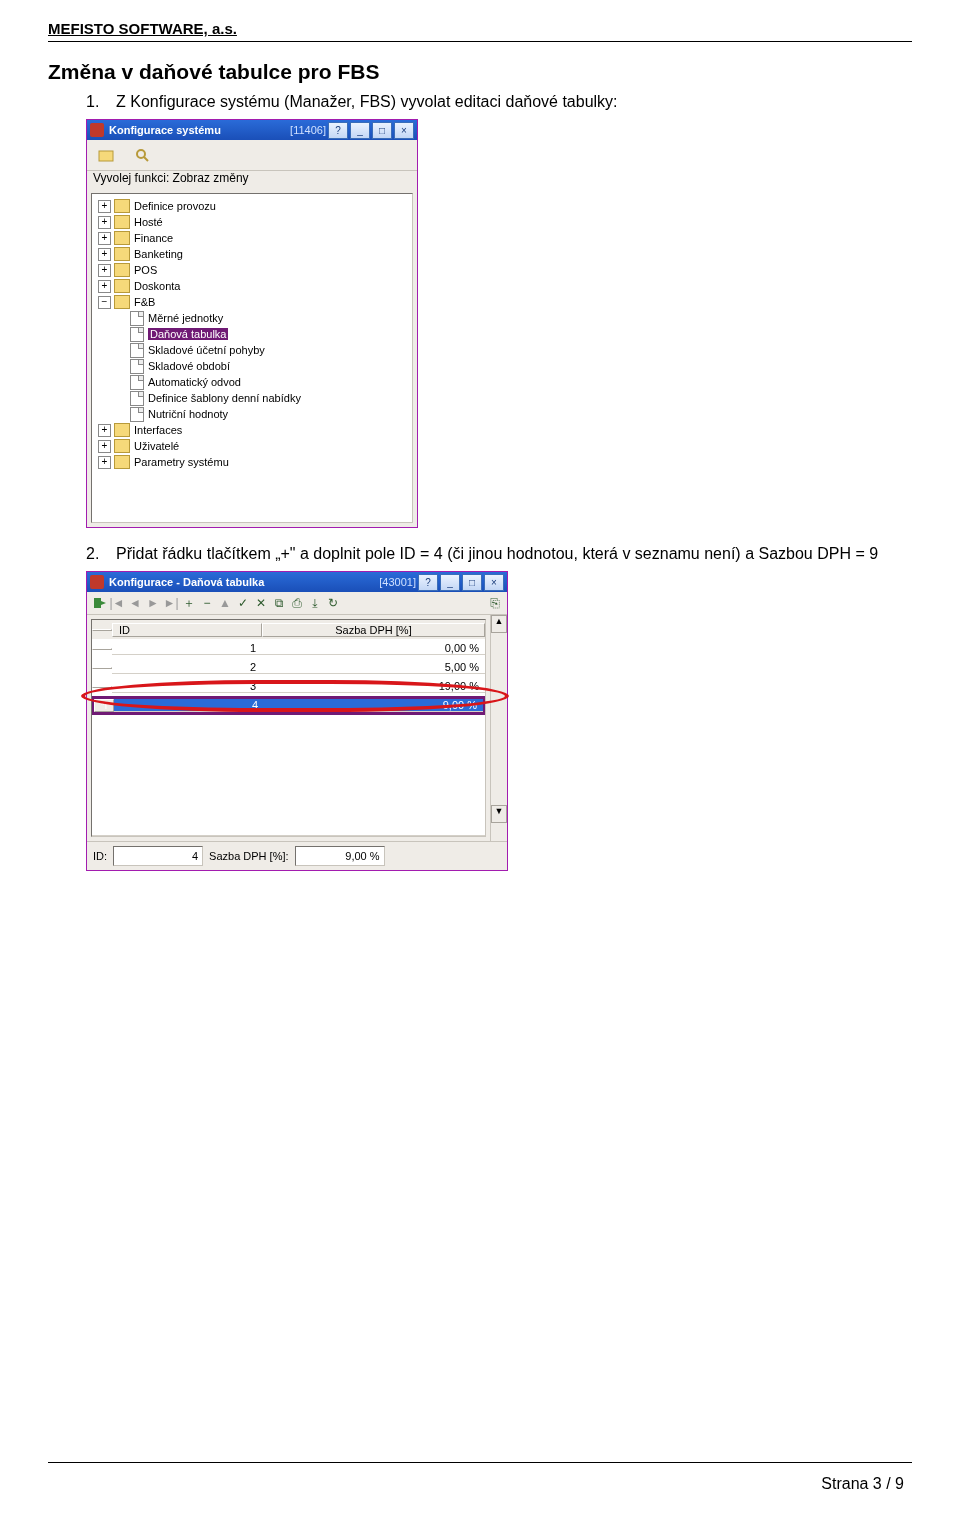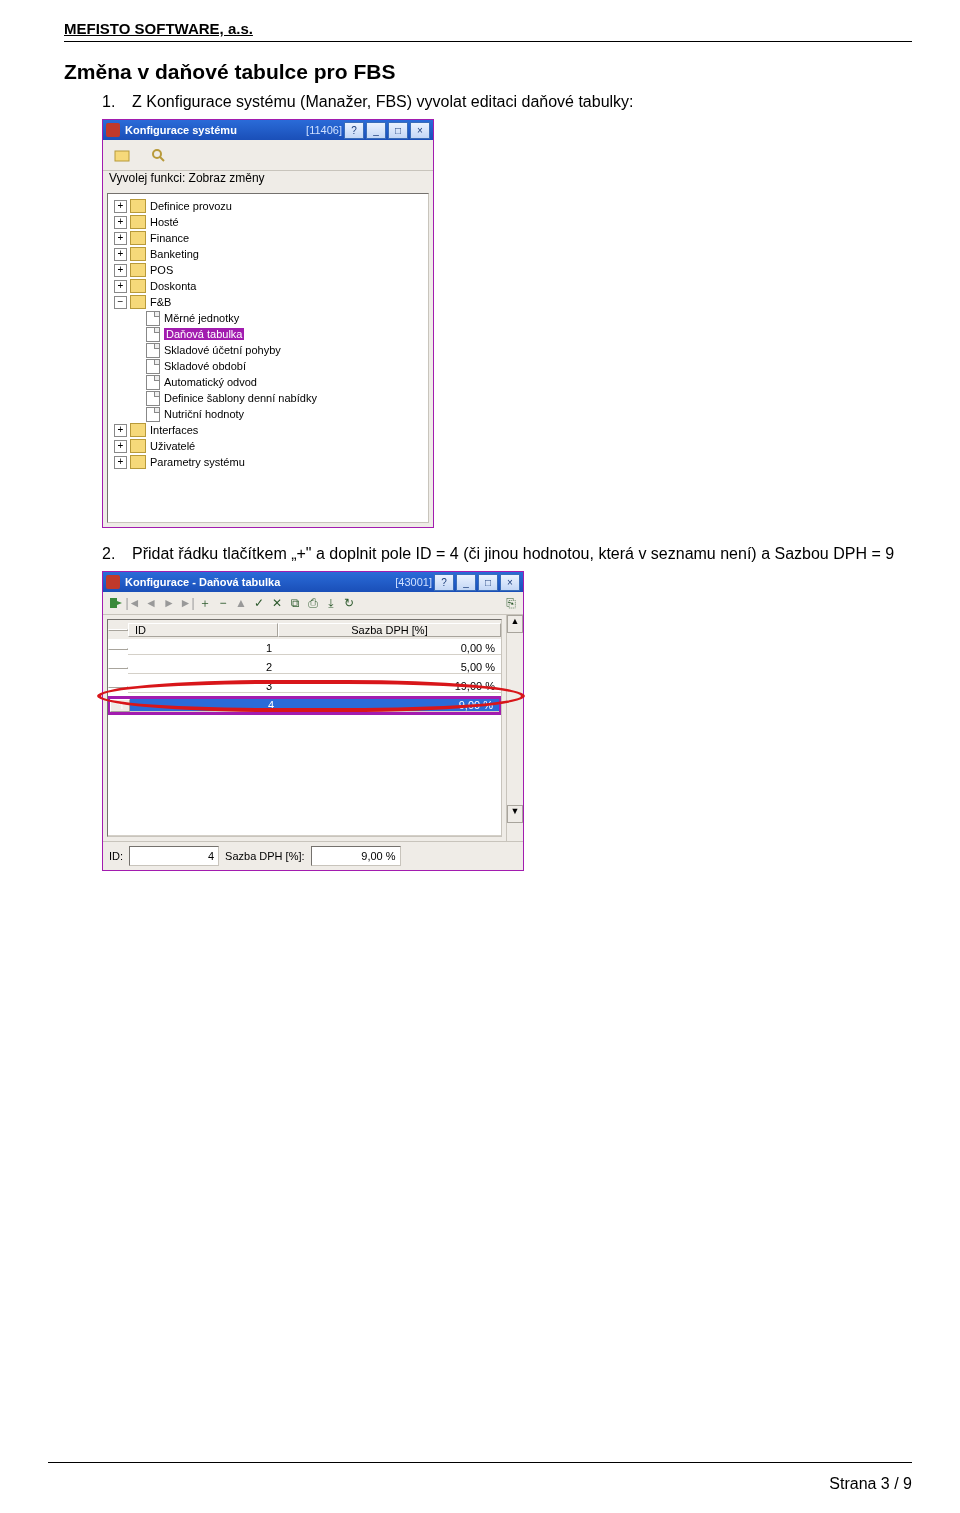--- a/index.html
+++ b/index.html
@@ -1,43 +1,43 @@
 <!DOCTYPE html>
 <html><head>
 <meta charset="utf-8">
 <style>
   html,body{margin:0;padding:0;background:#fff;font-family:Arial,Helvetica,sans-serif;color:#000}
-  .page{width:960px;min-height:1513px;margin:0 auto;padding:20px 48px 20px 64px;box-sizing:border-box;position:relative}
+  .page{width:960px;min-height:1513px;margin:0 auto;padding:20px 48px 20px 48px;box-sizing:border-box;position:relative}
   .hdr{font-weight:bold;font-size:15px;text-decoration:underline}
   hr.top{border:none;border-top:1px solid #000;margin:4px 0 18px 0}
   hr.bot{border:none;border-top:1px solid #000;margin:0 0 6px 0}
   h2{font-size:21px;font-weight:bold;margin:0 0 6px 0}
   ul.dash{list-style:none;padding:0;margin:0 0 0 38px}
   ul.dash>li{position:relative;padding-left:30px;font-size:16px;line-height:1.45}
   ul.dash>li:before{content:"-";position:absolute;left:0}
   ol.num{margin:0 0 0 38px;padding:0;list-style:none}
   ol.num>li{font-size:16px;line-height:1.45;padding-left:30px;position:relative}
   ol.num>li>.n{position:absolute;left:0}
-  .foot{position:absolute;bottom:20px;right:48px;font-size:16px}
+  .foot{position:absolute;bottom:20px;right:56px;font-size:16px}
   
   .win{border:1px solid #a21caf;background:#efece7;font-family:Tahoma,Arial,sans-serif;font-size:11px;color:#000;margin:6px 0 14px 38px}
   .titlebar{background:linear-gradient(#2a6bd8,#1a4fb8);color:#fff;display:flex;align-items:center;height:20px;padding:0 3px}
   .titlebar .ticon{width:14px;height:14px;background:#c0392b;border-radius:2px;margin-right:5px}
   .titlebar .ttext{flex:1;font-weight:bold}
   .titlebar .num{color:#cfe0ff;margin-right:0}
   .titlebar .wbtn{width:18px;height:15px;background:linear-gradient(#eaf2ff,#c4d7f5);border:1px solid #3a6db8;margin-left:2px;display:flex;align-items:center;justify-content:center;font-size:10px;color:#1a3c7a}
   .toolbar{display:flex;align-items:center;gap:4px;padding:3px 4px;background:#efece7;border-bottom:1px solid #c8c4bc}
   .tbtn{min-width:26px;height:22px;border:1px solid transparent;display:flex;flex-direction:column;align-items:center;justify-content:center;padding:0 2px;color:#333}
   .tree{background:#fff;border:1px inset #c8c4bc;margin:4px;height:320px;overflow:hidden;padding:4px 2px}
   .tn{display:flex;align-items:center;height:16px;white-space:nowrap}
   .sq{width:11px;height:11px;border:1px solid #888;margin-right:3px;display:flex;align-items:center;justify-content:center;font-size:10px;line-height:10px;background:#fff}
   .fld{width:14px;height:12px;background:#f6d97a;border:1px solid #b89a3a;margin-right:4px}
   .doc{width:12px;height:13px;background:#fff;border:1px solid #888;margin-right:4px;position:relative}
   .doc:before{content:"";position:absolute;top:0;right:0;width:4px;height:4px;border-left:1px solid #888;border-bottom:1px solid #888;background:#eee}
-  .sel{background:#a21caf;color:#fff;padding:0 2px}
+  .sel{background:#701a75;color:#fff;padding:0 2px}
   .i1{padding-left:4px}.i3{padding-left:36px}
   
   .win2{width:420px}
   .grid{background:#fff;border:1px inset #c8c4bc;margin:4px}
   .ghead,.grow{display:flex;height:19px;align-items:center}
   .ghead{background:#efece7}
   .gcell-h{border:1px solid #fff;border-right-color:#a8a49c;border-bottom-color:#a8a49c;padding:0 6px;box-sizing:border-box}
   .gcell{border-bottom:1px solid #d4d0c8;padding:0 6px;box-sizing:border-box;text-align:right}
   .c-id{width:150px}.c-rate{flex:1}
   .grow.sel .gcell{background:#2a6bd8;color:#fff}

